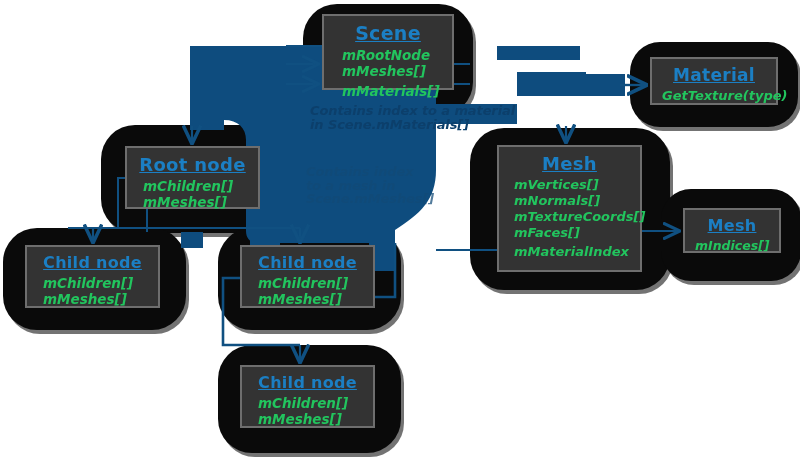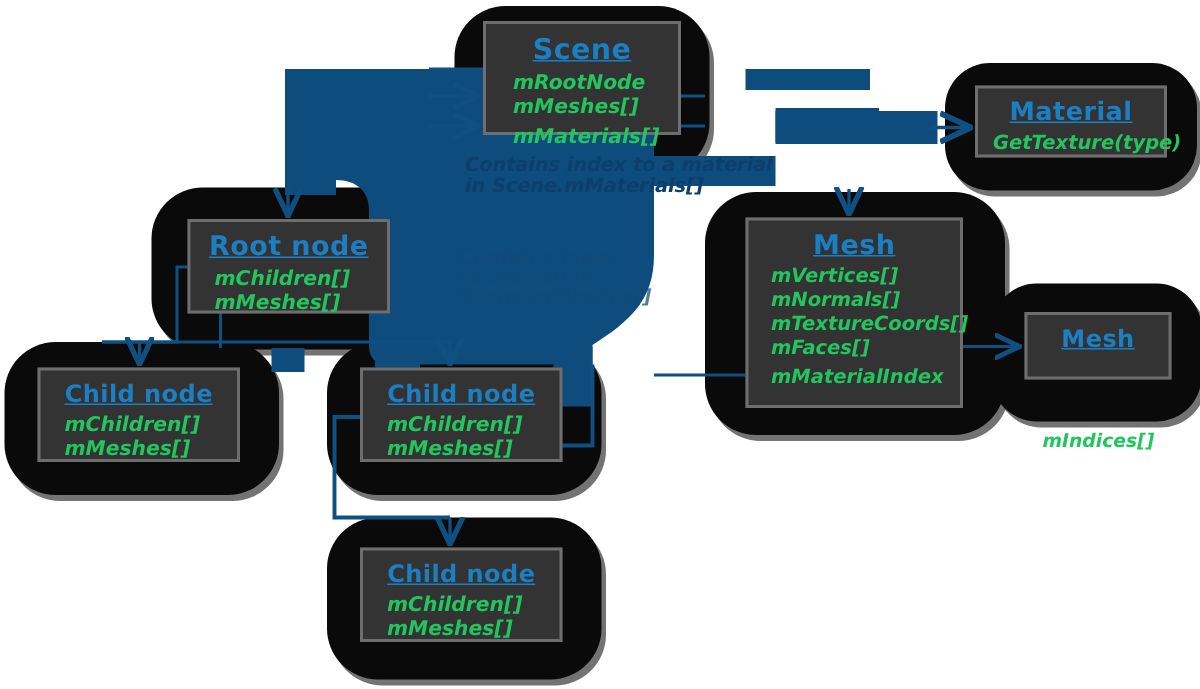--- a/index.html
+++ b/index.html
@@ -45,21 +45,21 @@
   #box-material .title{font-size:17px;}
   #box-material .field{font-size:13px;text-align:center;}
 
   #box-mesh{left:497px;top:145px;width:145px;height:127px;}
   #box-mesh .title{font-size:18px;}
   #box-mesh .field{font-size:13px;padding-left:5px;}
   #box-mesh .field.sp{margin-top:4px;}
 
   #box-face{left:683px;top:208px;width:98px;height:45px;}
   #box-face .title{font-size:16px;}
-  #box-face .field{font-size:12.5px;text-align:center;margin-top:48px;}
+  #box-face .field{font-size:12.5px;text-align:center;}
 
   #box-root{left:125px;top:146px;width:135px;height:63px;}
   #box-root .title{font-size:18px;}
   #box-root .field{font-size:13.5px;padding-left:6px;}
 
   #box-child1{left:25px;top:245px;width:135px;height:63px;}
   #box-child2{left:240px;top:245px;width:135px;height:63px;}
   #box-child3{left:240px;top:365px;width:135px;height:63px;}
   .childbox .title{font-size:16px;}
   .childbox .field{font-size:13.5px;padding-left:6px;}

